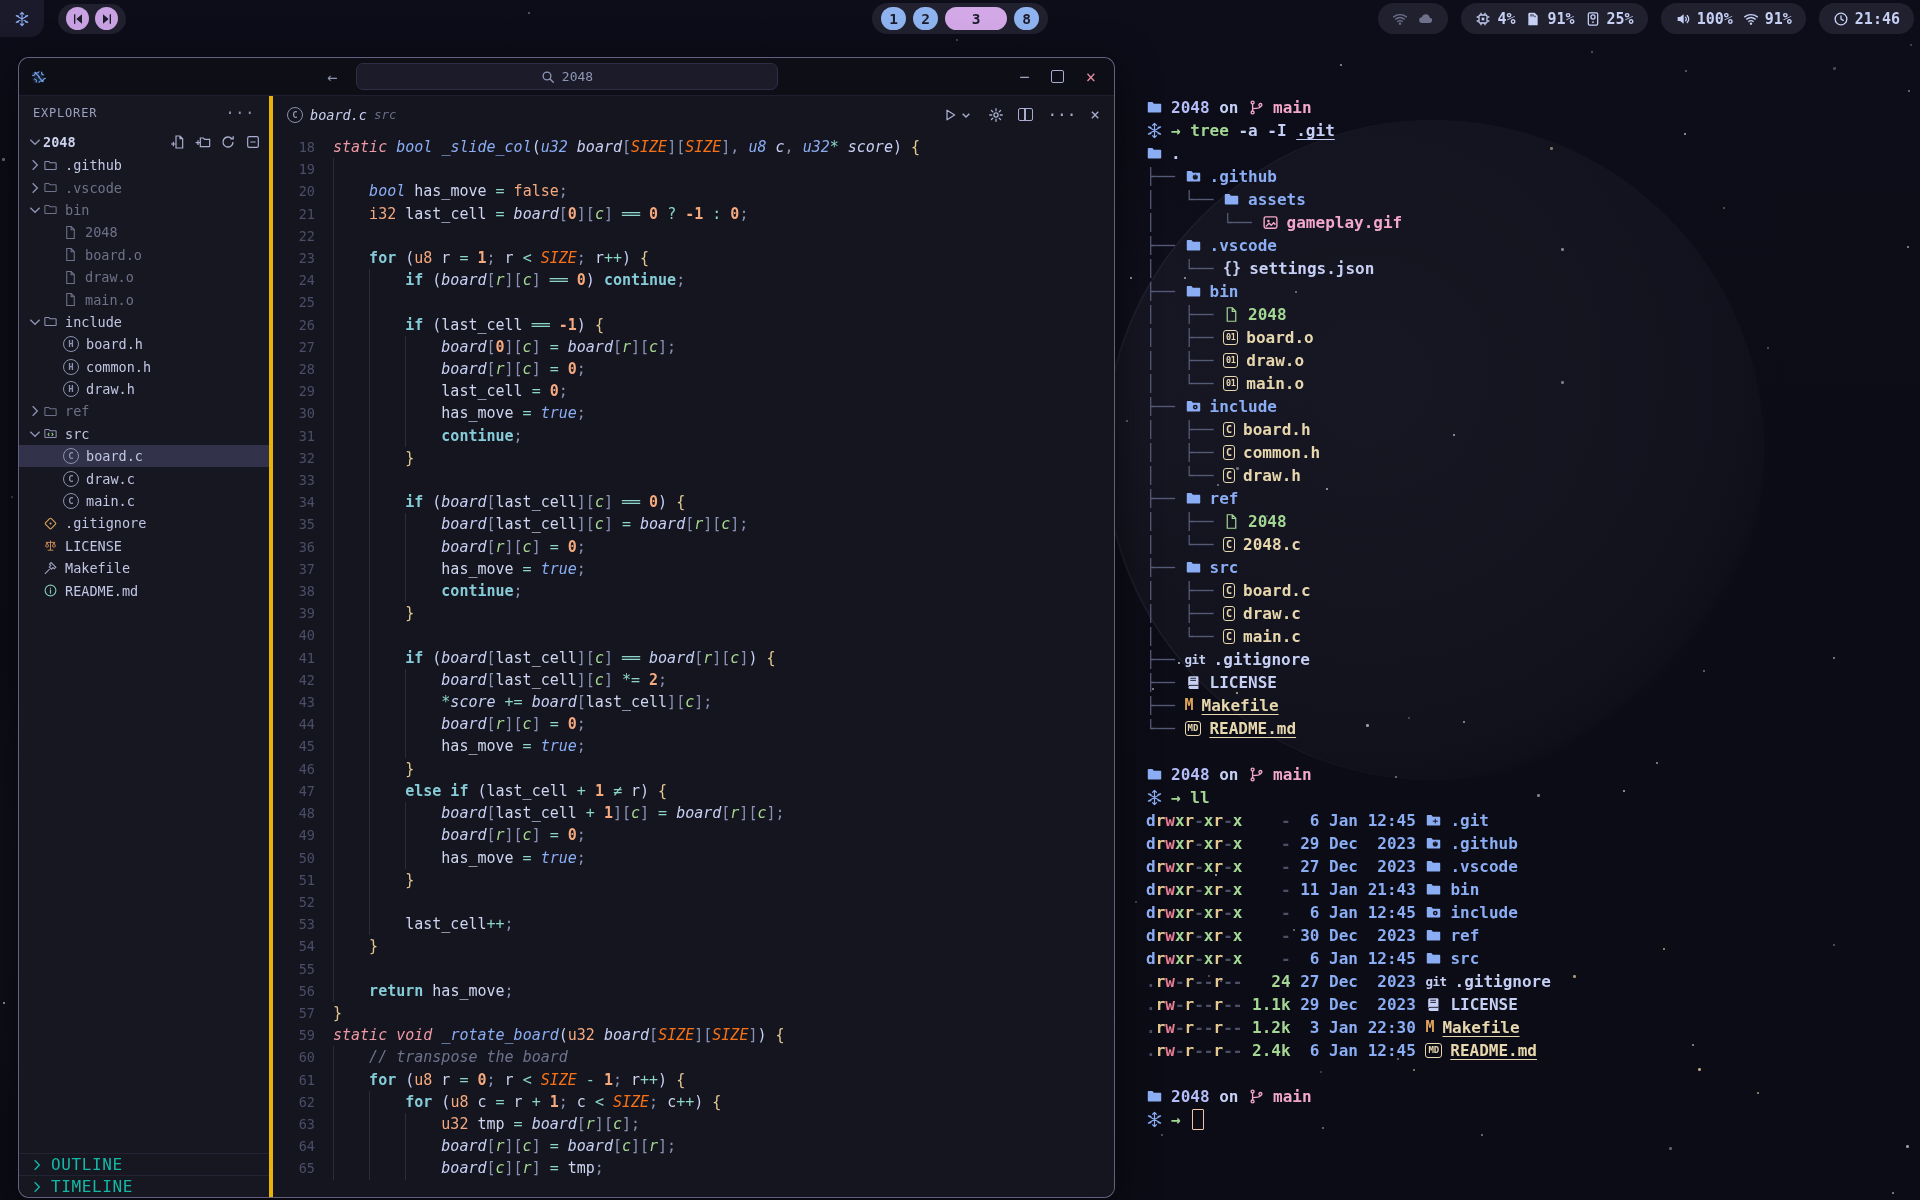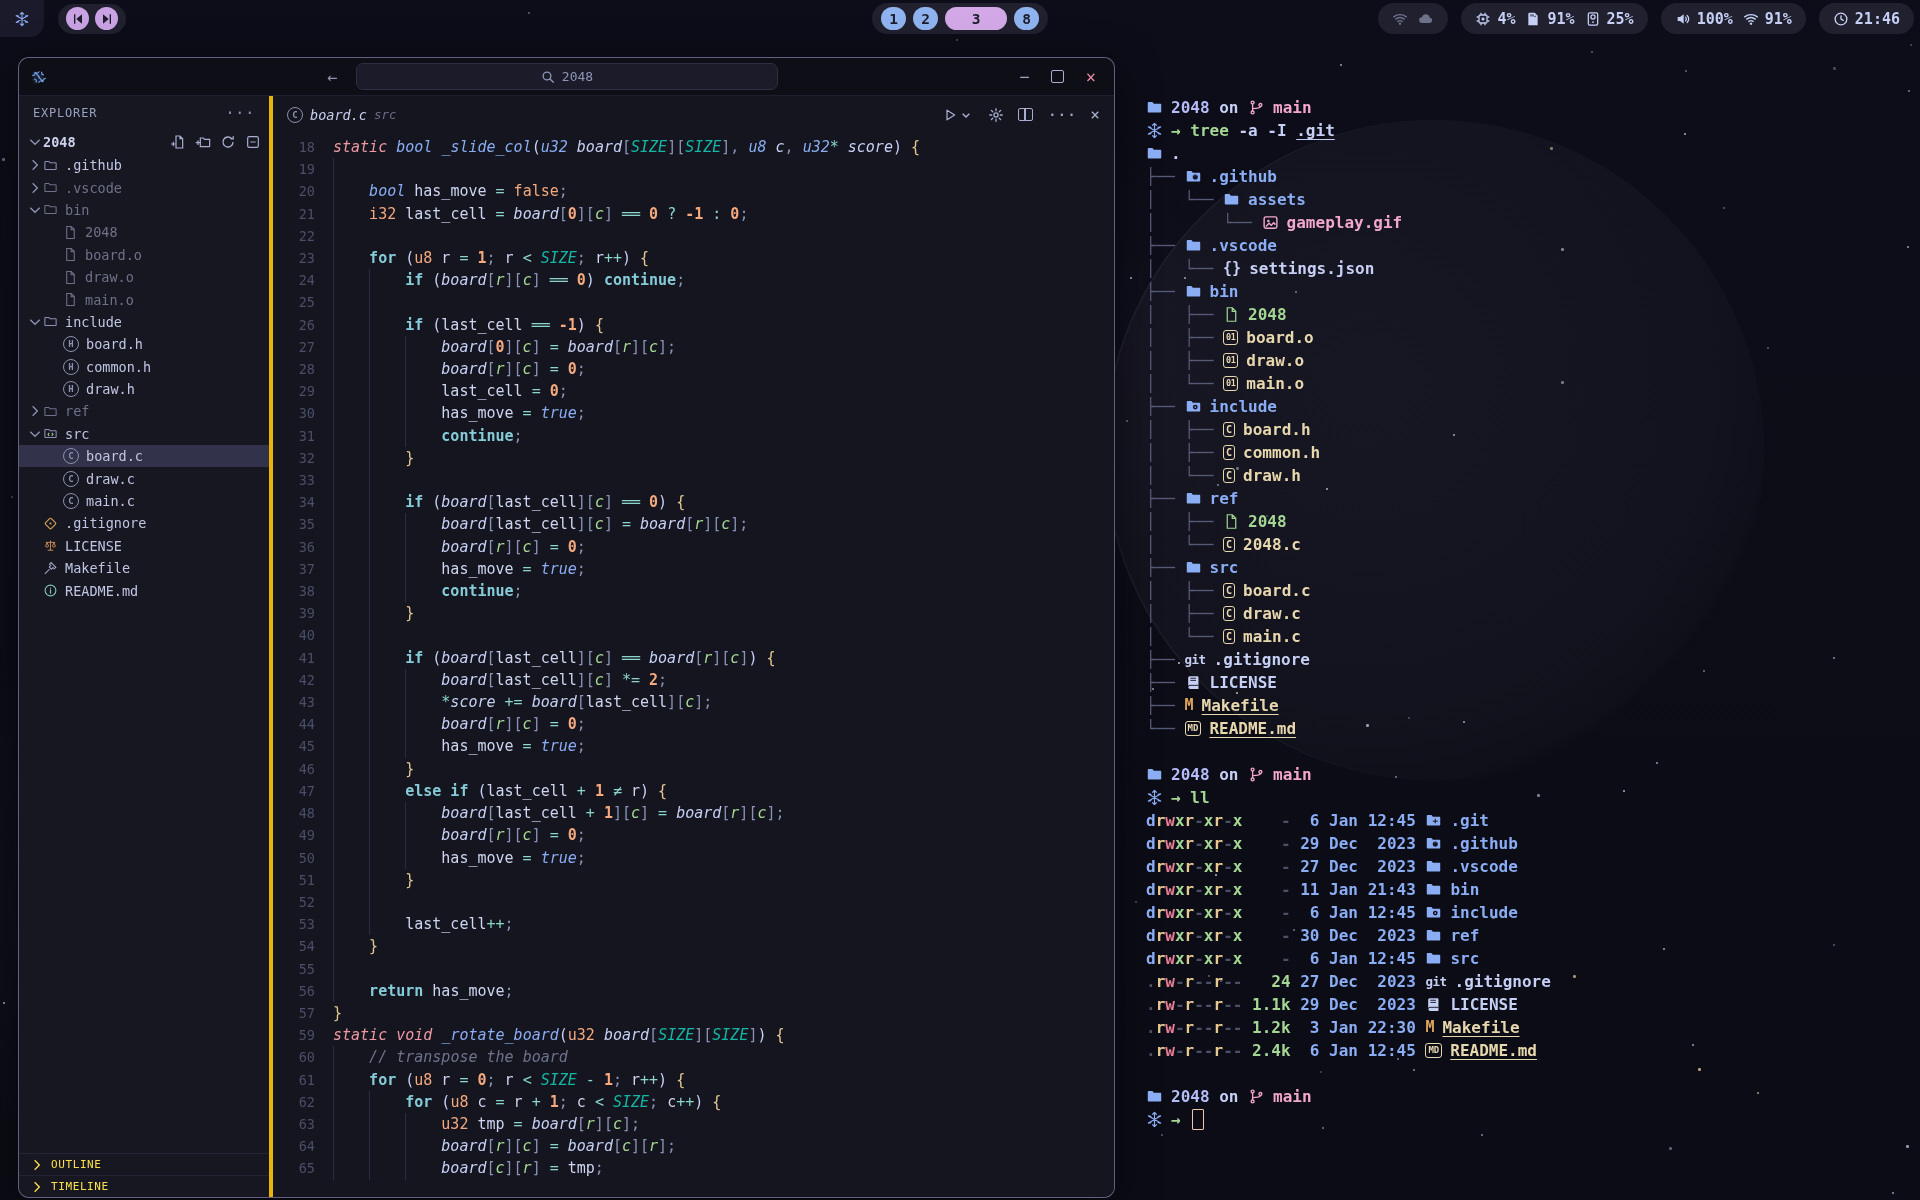--- a/index.html
+++ b/index.html
@@ -52,21 +52,21 @@
   .sb-root{height:24px;display:flex;align-items:center;padding:0 8px;font-weight:bold;color:#cdd3ee;}
   .sb-root .acts{margin-left:auto;display:flex;gap:9px;color:#a8aecf;}
   .sb-root .acts svg{width:14px;height:14px;}
   .s-row{height:22.4px;display:flex;align-items:center;color:#c0c6e3;position:relative;}
   .s-row.dim .lbl,.s-row.dim .ic{color:#6e7289;}
   .s-row.sel{background:#32334a;}
   .s-row .chev{width:16px;display:flex;justify-content:center;color:#8d93b4;}
   .s-row .chev svg{width:11px;height:11px;}
   .s-row .ic{margin-right:7px;display:flex;color:#8a90b0;}
   .s-row .ic svg{width:15px;height:15px;}
-  .sb-bottom{margin-top:auto;font-size:11px;color:#fde047;}
+  .sb-bottom{margin-top:auto;font-size:16px;color:#14b8a6;}
   .sb-sec{height:21px;display:flex;align-items:center;gap:6px;padding:0 10px;border-top:1px solid #232334;letter-spacing:.6px;}
   .sb-sec svg{width:10px;height:10px;}
   
   .circ{width:14px;height:14px;border:1.2px solid currentColor;border-radius:50%;font-size:9px;display:flex;align-items:center;justify-content:center;font-weight:bold;}
   .badge-c,.badge-o,.badge-md{border:1.6px solid currentColor;border-radius:3px;font-size:10px;font-weight:bold;padding:0 2px;line-height:13px;display:inline-block;}
   .badge-m{font-weight:bold;color:#e0a45c;font-size:15px;line-height:15px;}
   .tk-git{font-weight:bold;font-size:12.5px;letter-spacing:-.5px;}
   
   #editor{flex:1;background:#15151f;display:flex;flex-direction:column;min-width:0;}
   #tabbar{height:37px;flex:none;display:flex;align-items:center;padding:0 14px;color:#c6d0f5;}
@@ -82,21 +82,21 @@
   .c-line{display:flex;white-space:pre;}
   .c-line .ln{width:42px;flex:none;text-align:right;padding-right:18px;color:#4a4e68;font-size:13.5px;}
   .ind{display:inline-block;width:4ch;background-image:linear-gradient(90deg,#2a2b3f 1px,transparent 1px);}
   .c-k{color:#ee99a4;font-style:italic;}
   .c-t{color:#8aadf4;font-style:italic;}
   .c-T{color:#f5a97f;}
   .c-f{color:#8aadf4;font-style:italic;}
   .c-p{color:#c6d0f5;font-style:italic;}
   .c-v{color:#cdd5f0;}
   .c-i{color:#a6da95;font-style:italic;}
-  .c-C{color:#14b8a6;font-style:italic;}
+  .c-C{color:#f97316;font-style:italic;}
   .c-n{color:#f5a97f;font-weight:bold;}
   .c-o{color:#8bd5ca;}
   .c-u{color:#8893b5;}
   .c-b{color:#e5c890;}
   .c-w{color:#c6d0f5;}
   .c-m{color:#6e738d;font-style:italic;}
   .c-F{color:#f5a97f;}
   .c-R{color:#8aadf4;font-style:italic;}
   .c-L{color:#85ccd8;font-weight:bold;}
   

